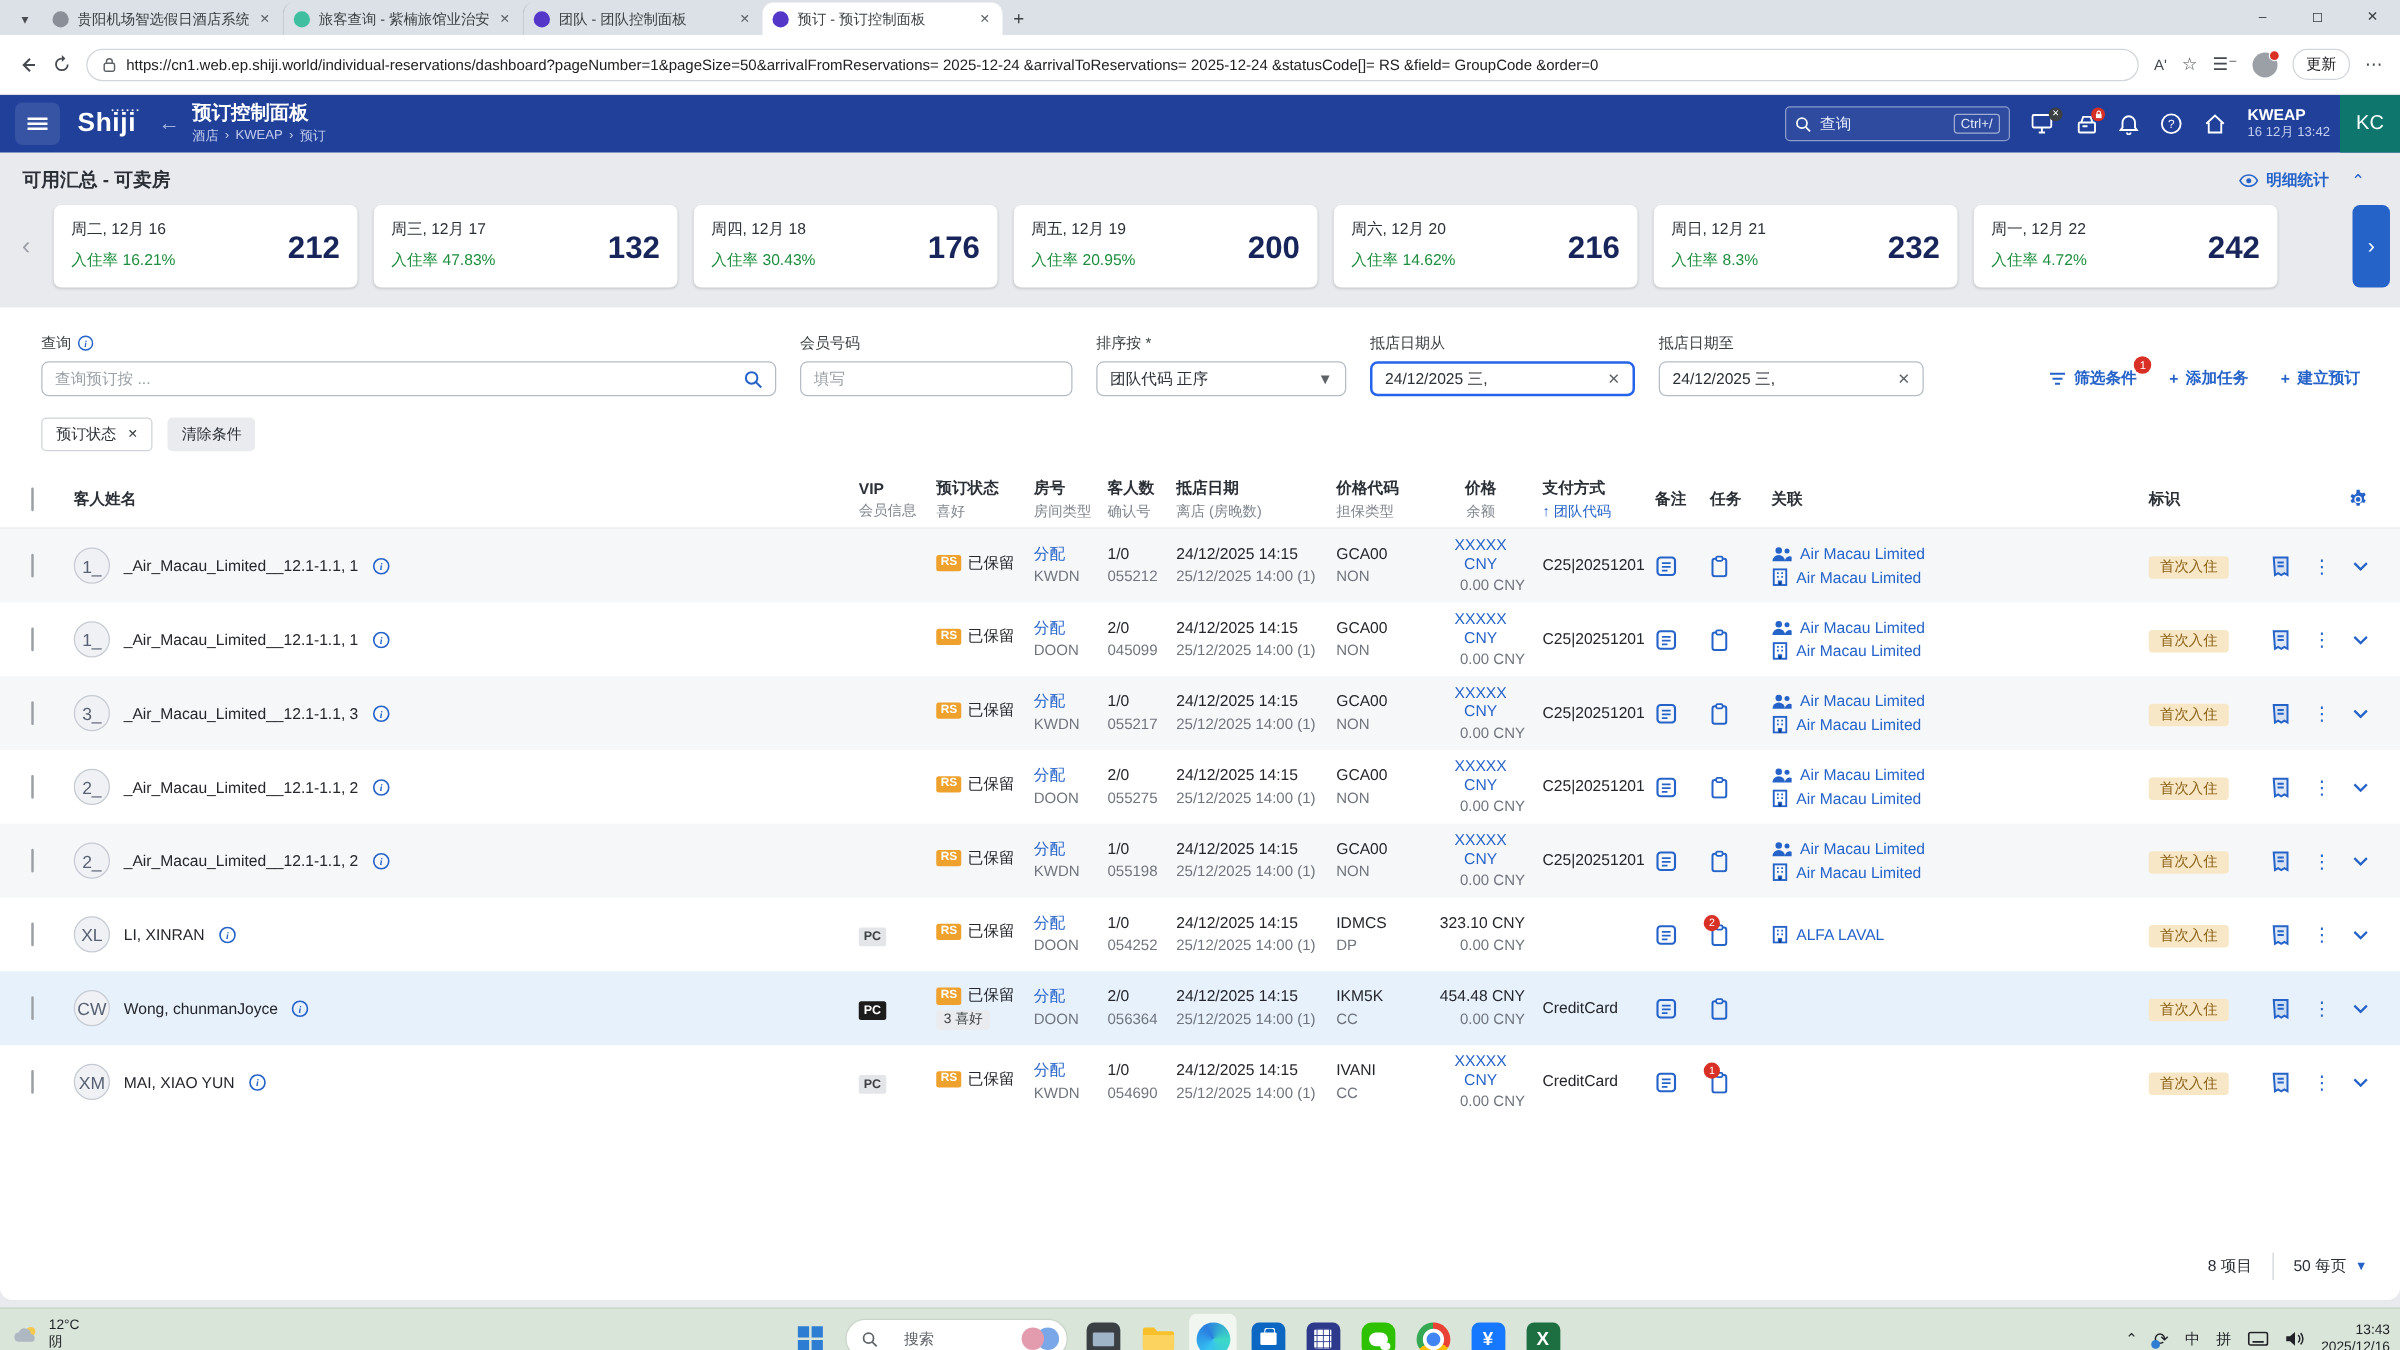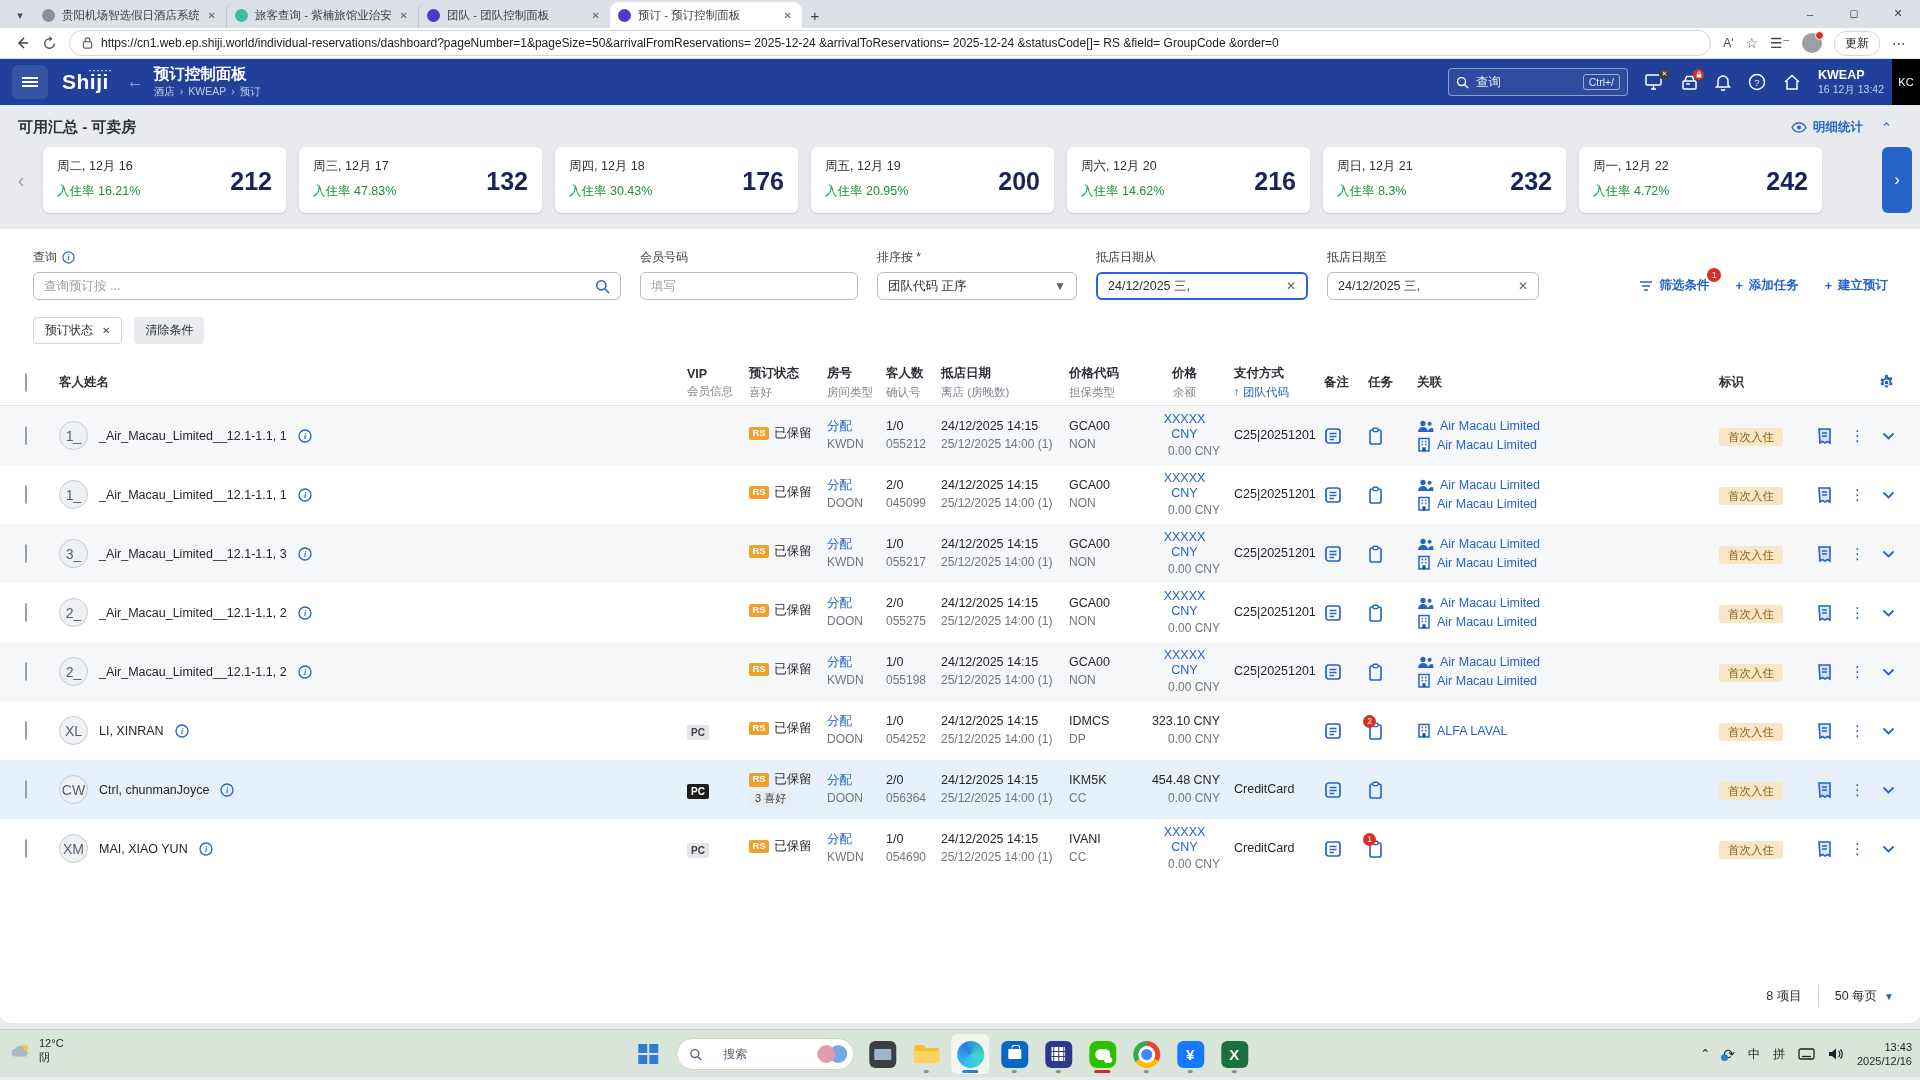--- a/index.html
+++ b/index.html
@@ -14,21 +14,21 @@
     font-size:11.5px; color:#3c4043; border-radius:9px 9px 0 0; white-space:nowrap; overflow:hidden; position:relative; }
   .tab + .tab { border-left:1px solid #c3c8cd; }
   .tab.active { background:#fff; border-left:none; }
   .tab .t-title { flex:1; overflow:hidden; text-overflow:clip; }
   .tab .t-close { font-size:10px; color:#5f6368; padding:0 2px; }
   .favicon { width:13px; height:13px; border-radius:50%; flex:0 0 13px; }
   .newtab { width:26px; height:26px; display:grid; place-items:center; font-size:15px; color:#3c4043; }
   .wincontrols { margin-left:auto; display:flex; align-self:flex-start; }
   .winbtn { width:44px; height:27px; display:grid; place-items:center; font-size:11px; color:#3c4043; }
 
-  .urlbar { height:16px; background:#fff; display:flex; align-items:center; gap:12px; padding:15px 14px; border-bottom:1px solid #dfe1e5; }
+  .urlbar { height:48px; background:#fff; display:flex; align-items:center; gap:12px; padding:0 14px; border-bottom:1px solid #dfe1e5; }
   .nav-ic { color:#454a50; font-size:14px; }
   .url-field { flex:1; height:26px; border:1px solid #d2d5da; border-radius:13px; display:flex; align-items:center;
     gap:8px; padding:0 12px; font-size:12px; color:#202124; overflow:hidden; white-space:nowrap; }
   .url-right { display:flex; align-items:center; gap:12px; }
   .b-avatar { width:20px; height:20px; border-radius:50%; background:#9aa0a6; position:relative; }
   .b-avatar::after { content:""; position:absolute; right:-2px; top:-2px; width:7px; height:7px; border-radius:50%; background:#d93025; border:1px solid #fff; }
   .update-btn { border:1px solid #d2d5da; border-radius:12px; padding:3px 10px; font-size:12px; color:#202124; }
 
   
   .appheader { height:46px; background:#21409a; display:flex; align-items:center; color:#fff; padding-left:12px; }
@@ -44,21 +44,21 @@
     border-radius:4px; display:flex; align-items:center; gap:7px; padding:0 7px; font-size:12.5px; color:#e4eafc; }
   .kbd { border:1px solid rgba(255,255,255,.55); border-radius:3px; padding:1px 5px; font-size:10.5px; margin-left:auto; }
   .hicon { position:relative; color:#fff; }
   .mini-badge { position:absolute; top:-5px; right:-6px; width:11px; height:11px; border-radius:50%;
     display:grid; place-items:center; font-size:7px; color:#fff; }
   .mini-x { background:#3c4043; }
   .mini-lock { background:#d93025; }
   .property { line-height:1.25; }
   .prop-name { font-size:12.5px; font-weight:bold; }
   .prop-date { font-size:10.5px; color:#c3cdef; }
-  .avatar-kc { width:28px; height:46px; background:#000000; display:grid; place-items:center; font-size:11px; margin-left:8px; }
+  .avatar-kc { width:48px; height:46px; background:#0f766e; display:grid; place-items:center; font-size:16px; margin-left:8px; }
 
   
   .avail-head { display:flex; align-items:center; padding:13px 18px 10px; }
   .avail-title { font-size:15px; font-weight:bold; color:#2b2f36; }
   .detail-link { margin-left:auto; display:flex; align-items:center; gap:6px; color:#2563c9; font-size:12.5px; font-weight:bold; }
   .collapse-ic { color:#2563c9; margin:0 10px 0 18px; font-size:13px; }
   .cards-row { display:flex; align-items:center; gap:13px; padding:0 8px 16px 12px; }
   .car-prev { color:#9aa0a6; font-size:20px; width:18px; text-align:center; }
   .card { width:243px; height:66px; background:#fff; border-radius:6px; box-shadow:0 1px 2px rgba(0,0,0,.14);
     padding:11px 14px 9px; display:flex; justify-content:space-between; }
@@ -1072,21 +1072,21 @@
               <svg width="13" height="8" viewBox="0 0 13 8">
                 <path d="M1.5 1.5 L6.5 6.5 L11.5 1.5" stroke="#2563c9" stroke-width="1.8" fill="none"></path>
               </svg>
             </span>
     </div>
   </div>
   <div class="trow hl">
     <div><span class="cb"></span></div>
     <div class="cell-name">
       <span class="avatar">CW</span>
-      <span class="gname">Ctrl, chunmanJoyce</span>
+      <span class="gname">Wong, chunmanJoyce</span>
       <span class="ic">
               <svg width="14" height="14" viewBox="0 0 14 14">
                 <circle cx="7" cy="7" r="6" stroke="#2563c9" stroke-width="1.3" fill="none"></circle>
                 <text x="7" y="10" font-size="8" fill="#2563c9" text-anchor="middle" font-family="Liberation Serif,serif" font-style="italic" font-weight="bold">i</text>
               </svg>
             </span>
     </div>
     <div class="c2">
       <span class="ln"></span>
       <span class="ln sub">

